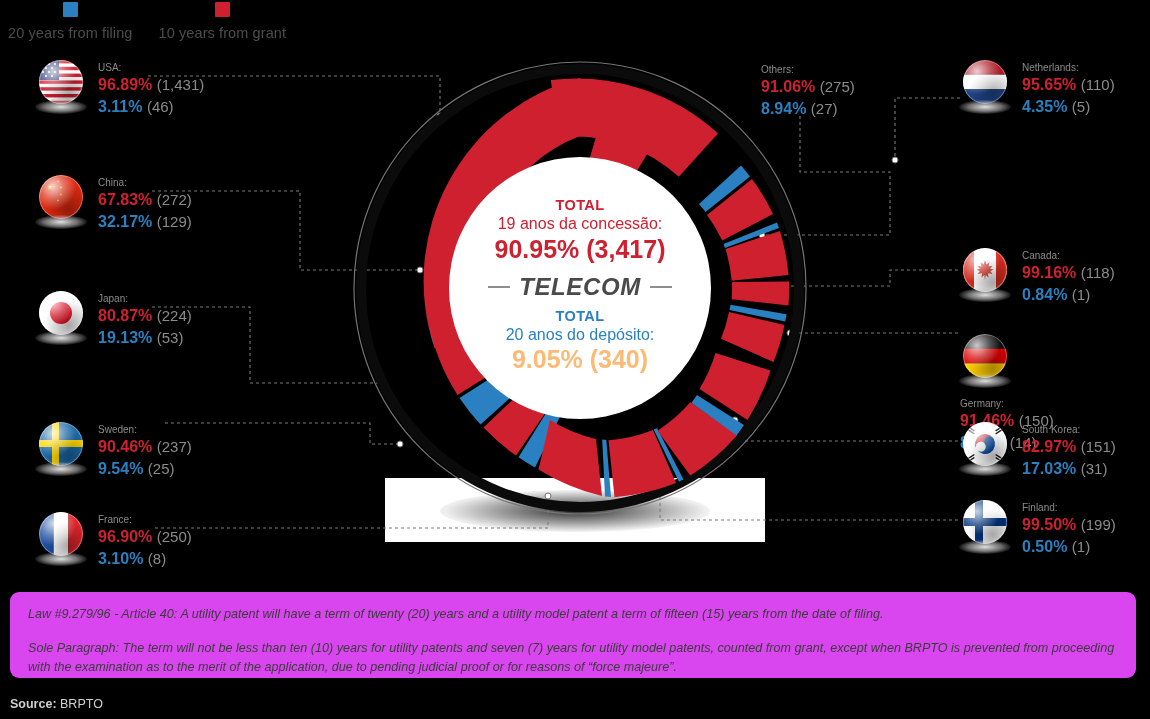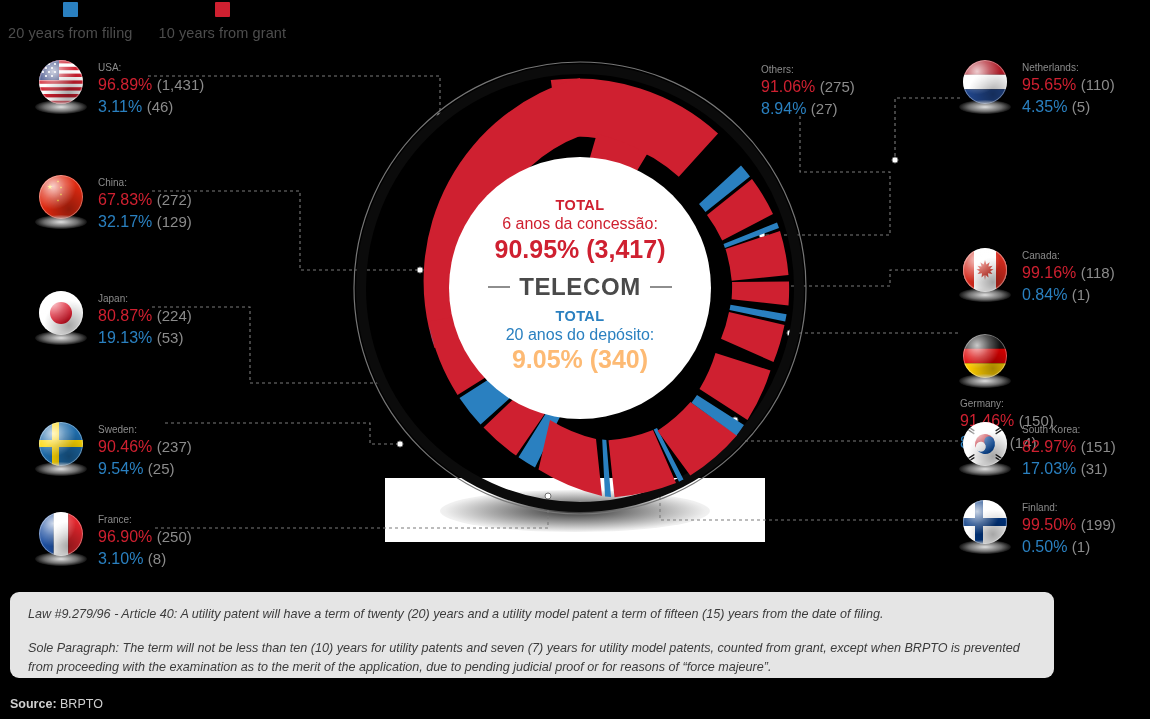--- a/index.html
+++ b/index.html
@@ -31,21 +31,21 @@
 
   
   .center-text{
     position:absolute;left:460px;top:188px;width:240px;height:196px;z-index:25;
     display:flex;flex-direction:column;align-items:center;justify-content:center;
     text-align:right;pointer-events:none;
   }
   .ct-total-red{color:#cf2030;font-size:14.5px;font-weight:600;letter-spacing:.4px;line-height:1.25;}
   .ct-sub-red{color:#cf2030;font-size:16px;line-height:1.3;}
   .ct-big-red{color:#cf2030;font-size:25px;font-weight:700;line-height:1.25;margin-top:-1px;}
-  .ct-mid{display:flex;align-items:center;justify-content:center;gap:9px;margin:7px 0 6px;}
+  .ct-mid{display:flex;align-items:center;justify-content:center;gap:9px;margin:7px 0 6px;font-style:italic;}
   .ct-rule{width:22px;height:2px;background:#8e8e8e;display:block;}
   .ct-telecom{color:#4a4a4a;font-size:24px;font-weight:700;letter-spacing:.6px;}
   .ct-total-blue{color:#2a80c0;font-size:14.5px;font-weight:600;letter-spacing:.4px;line-height:1.25;}
   .ct-sub-blue{color:#2a80c0;font-size:16px;line-height:1.3;}
   .ct-big-blue{color:#fdba74;font-size:25px;font-weight:700;line-height:1.25;margin-top:-1px;}
 
   
   .connectors{position:absolute;left:0;top:0;width:1150px;height:719px;z-index:12;}
 
   
@@ -60,29 +60,29 @@
       radial-gradient(circle at 68% 78%, rgba(0,0,0,.35) 0%, rgba(0,0,0,0) 55%);
     box-shadow:inset 0 0 0 1px rgba(255,255,255,.35);
   }
   .flag .ground{
     position:absolute;left:-1px;top:40px;width:52px;height:14px;border-radius:50%;
     background:radial-gradient(ellipse at center, rgba(235,235,235,.95) 0%, rgba(200,200,200,.55) 45%, rgba(255,255,255,0) 75%);
   }
   .ctext{padding-top:1px;}
   .cname{color:#8b8b8b;font-size:10px;line-height:1.32;white-space:nowrap;}
   .cline{white-space:nowrap;line-height:1.38;}
-  .pct{font-size:16px;font-weight:400;}
+  .pct{font-size:16px;font-weight:700;}
   .pct.red{color:#cf2030;}
   .pct.blue{color:#2a80c0;}
   .cnt{color:#8b8b8b;font-size:15px;}
 
   
   .note{
-    position:absolute;left:10px;top:592px;width:1044px;height:86px;
-    background:#e5e5e5;border-radius:9px;z-index:50;
+    position:absolute;left:10px;top:592px;width:1126px;height:86px;
+    background:#d946ef;border-radius:9px;z-index:50;
     padding:13px 18px;box-sizing:border-box;
   }
   .note p{margin:0;color:#3c3c3c;font-size:12.6px;font-style:italic;line-height:1.45;}
   .note p + p{margin-top:16px;}
   .source{
     position:absolute;left:10px;top:697px;z-index:50;
     color:#cfcfcf;font-size:12.5px;
   }
   .source b{font-weight:700;}
 </style>
@@ -194,21 +194,21 @@
         <path d="M 424.0 157.0 A 210 210 0 0 0 403.0 122.0 L 358.0 158.0 A 152 152 0 0 1 373.2 183.4 Z" fill="#cf2030"></path>
         <path d="M 401.0 119.5 A 210 210 0 0 0 392.0 108.5 L 350.0 147.0 A 152 152 0 0 1 356.5 155.0 Z" fill="#2a80c0"></path>
       </g>
 
       <circle cx="231" cy="231" r="131" fill="#ffffff"></circle>
     </svg>
   </div>
 
   <div class="center-text">
     <div class="ct-total-red">TOTAL</div>
-    <div class="ct-sub-red">6 anos da concessão:</div>
+    <div class="ct-sub-red">19 anos da concessão:</div>
     <div class="ct-big-red">90.95% (3,417)</div>
     <div class="ct-mid">
       <span class="ct-rule"></span>
       <span class="ct-telecom">TELECOM</span>
       <span class="ct-rule"></span>
     </div>
     <div class="ct-total-blue">TOTAL</div>
     <div class="ct-sub-blue">20 anos do depósito:</div>
     <div class="ct-big-blue">9.05% (340)</div>
   </div>

